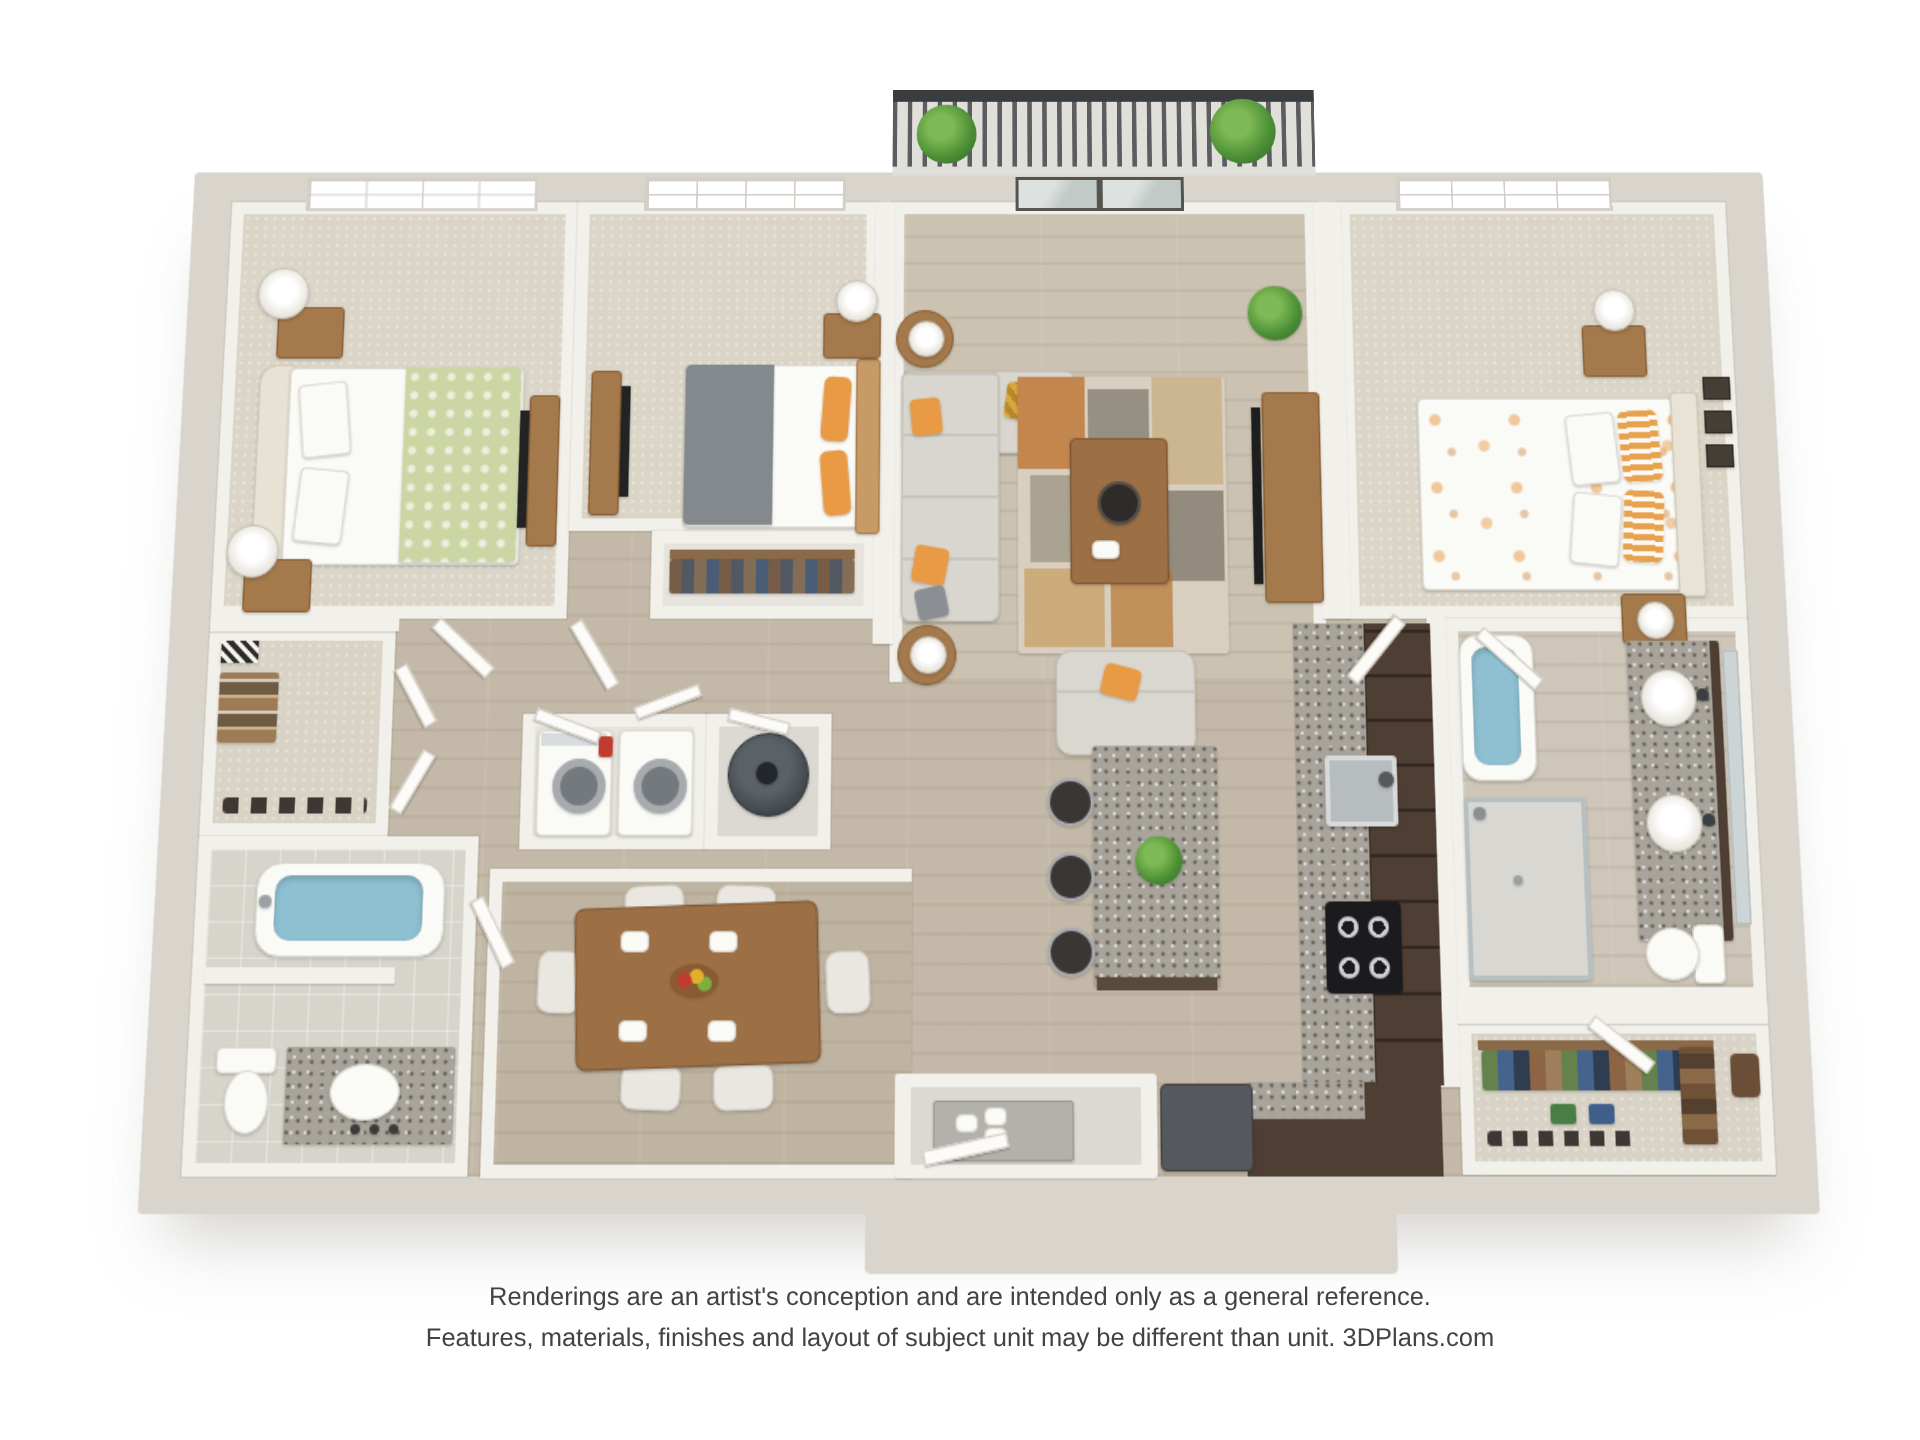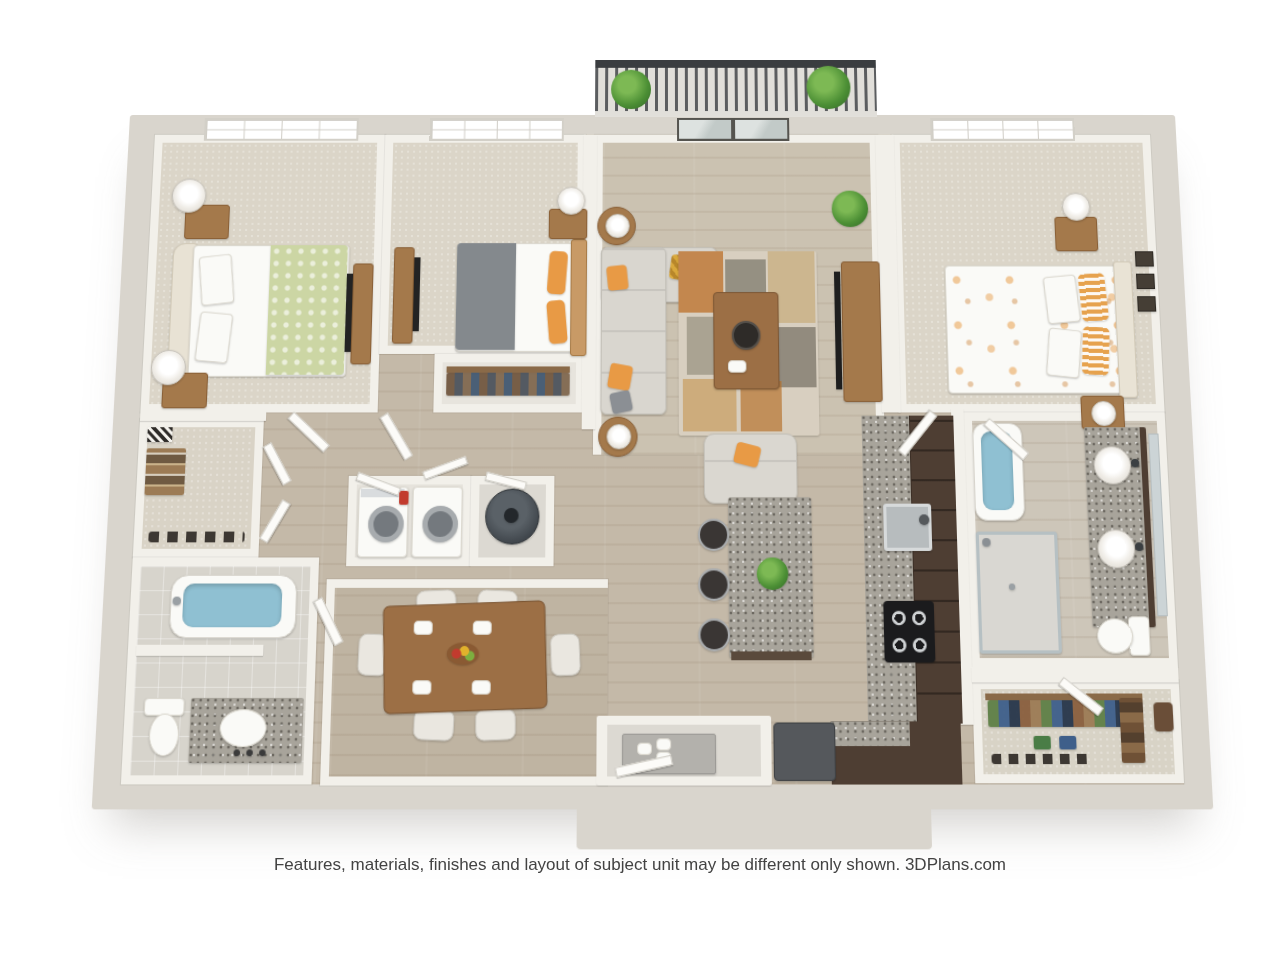--- a/index.html
+++ b/index.html
@@ -272,18 +272,19 @@
     <div class="door" style="left:238px;top:348px;width:42px;height:6px;transform:rotate(20deg);"></div>
     <div class="door" style="left:302px;top:348px;width:42px;height:6px;transform:rotate(-20deg);"></div>
     <div class="door" style="left:362px;top:348px;width:38px;height:6px;transform:rotate(14deg);"></div>
     <div class="door" style="left:795px;top:288px;width:48px;height:7px;transform:rotate(130deg);"></div>
     <div class="door" style="left:846px;top:296px;width:48px;height:7px;transform:rotate(42deg);"></div>
     <div class="door" style="left:908px;top:536px;width:44px;height:7px;transform:rotate(38deg);"></div>
     <div class="door" style="left:488px;top:618px;width:52px;height:7px;transform:rotate(-12deg);"></div>
   </div>
 
   <div class="footer">
+    <div>Renderings are an artist's conception and are intended only as a general reference.</div>
     <div>
-      <span>Features, materials, finishes and layout of subject unit may be different only shown.</span>
+      <span>Features, materials, finishes and layout of subject unit may be different than unit.</span>
       <span>3DPlans.com</span>
     </div>
   </div>
 </div>
 
 </body></html>

